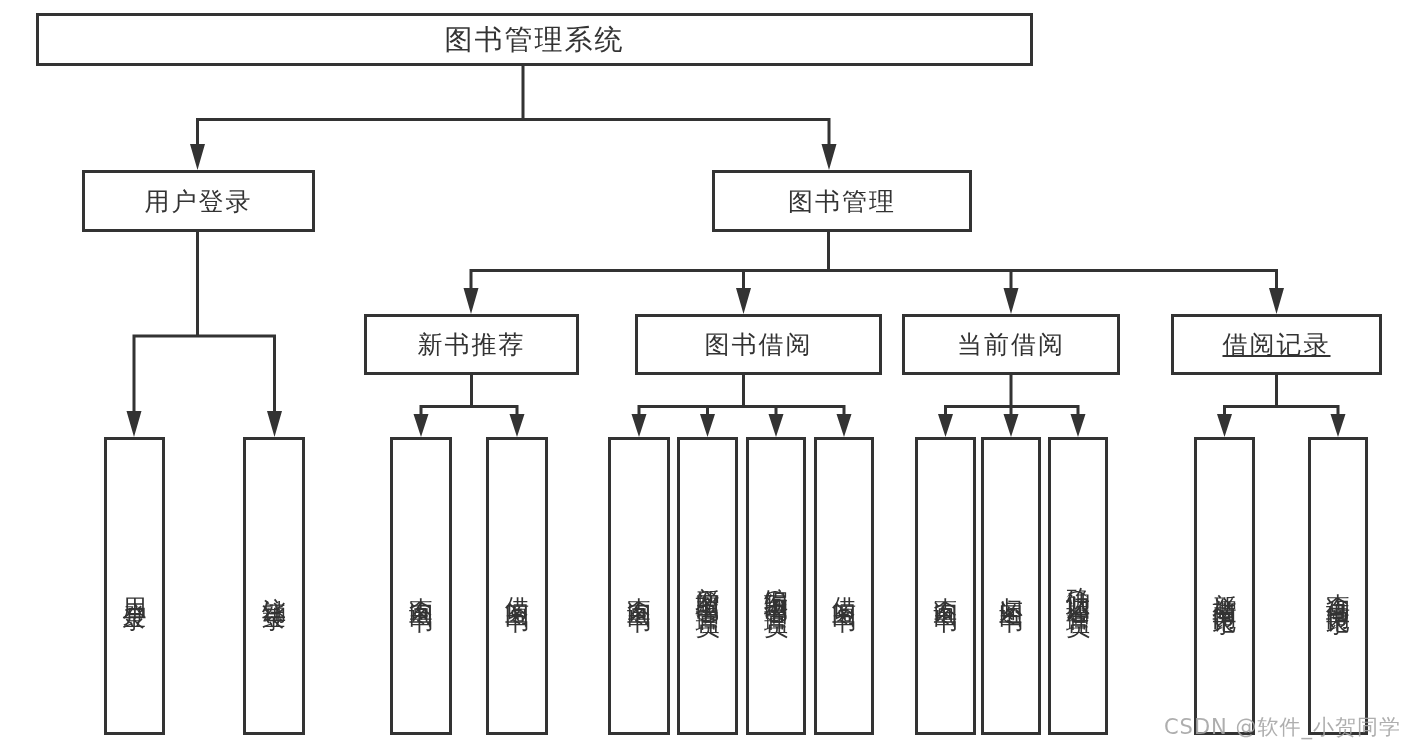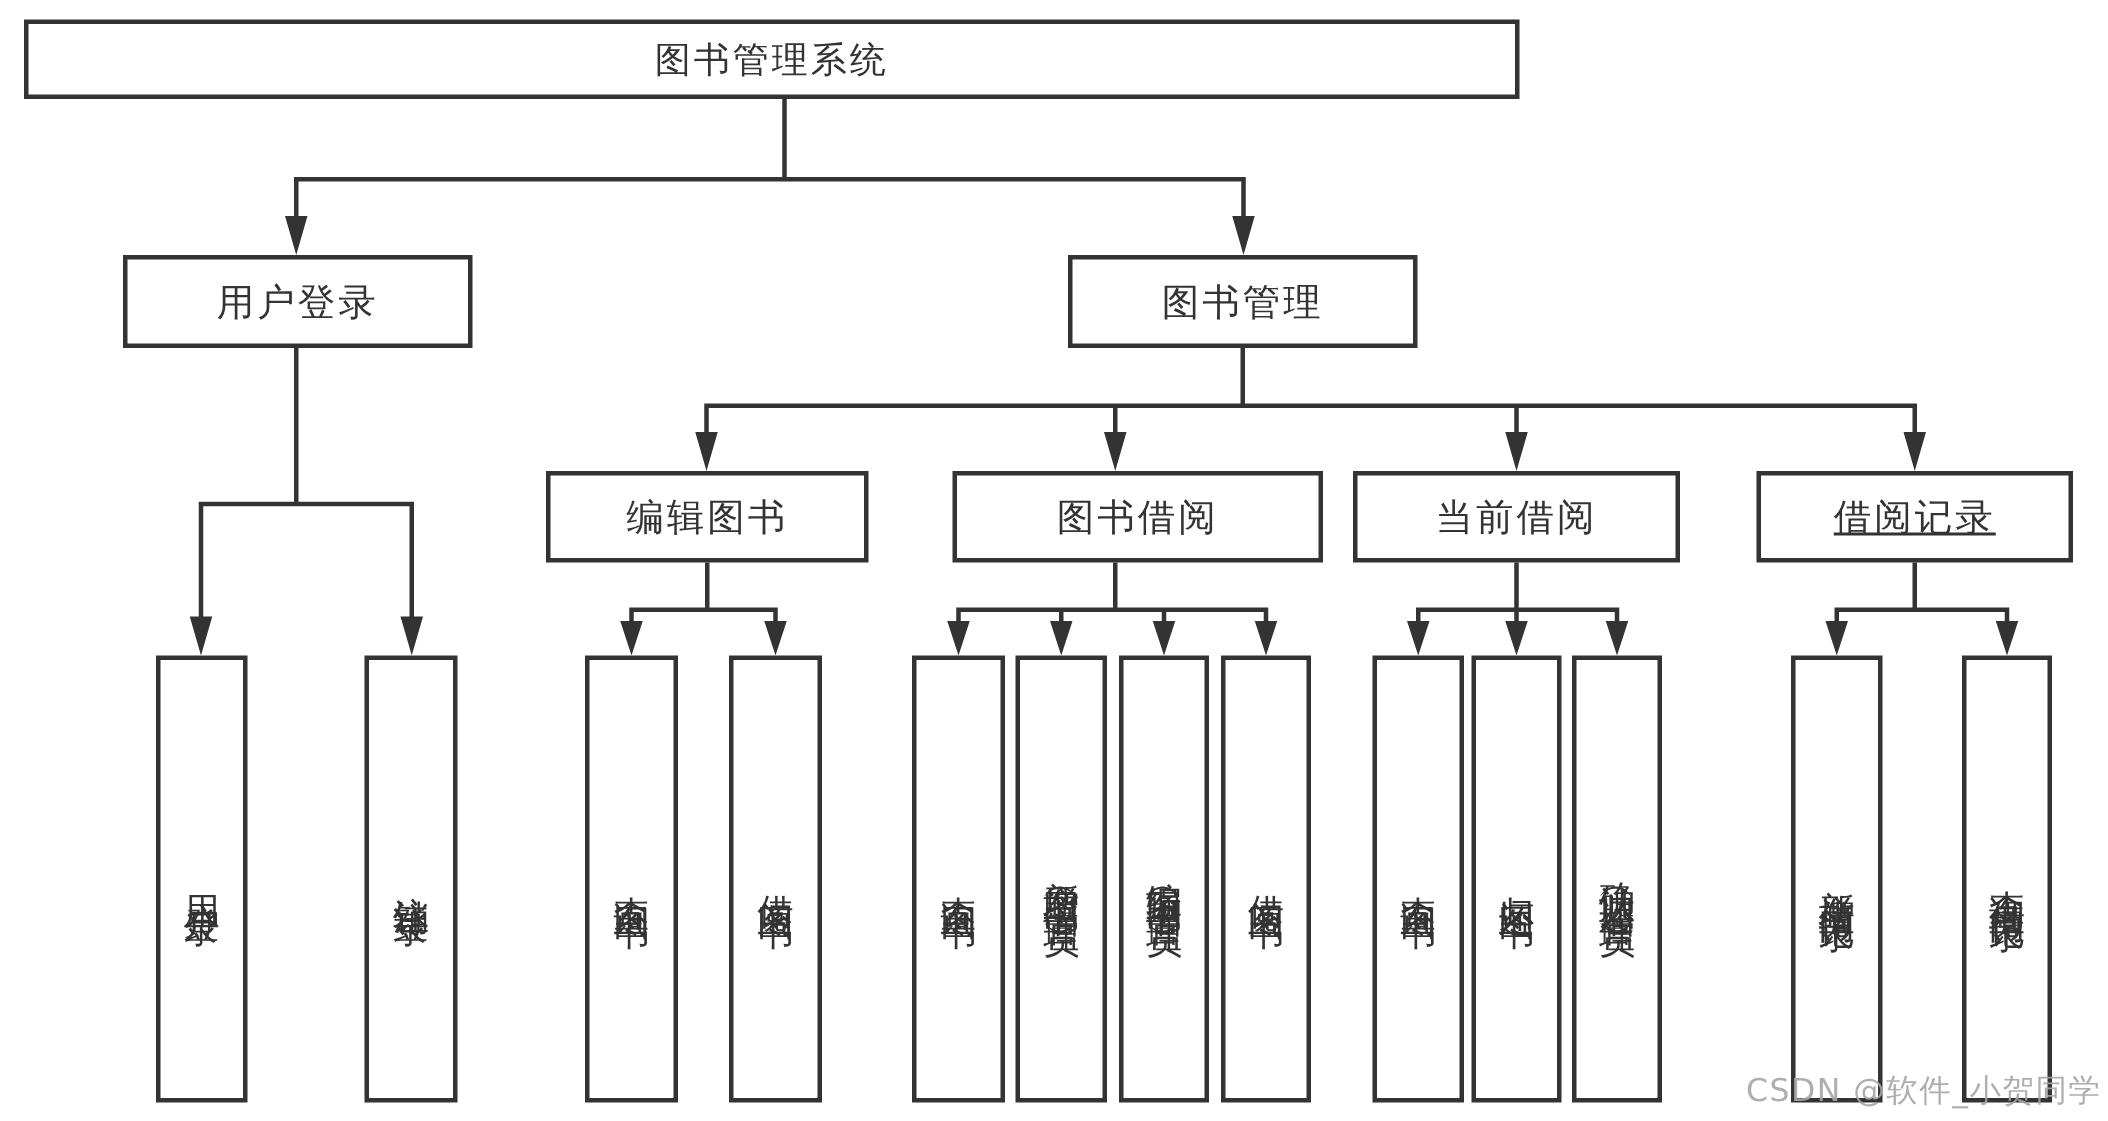--- a/index.html
+++ b/index.html
@@ -11,21 +11,21 @@
   }
   .node{
     position:absolute;box-sizing:border-box;
     border:3px solid var(--line,#333333);
     background:#ffffff;
     display:flex;align-items:center;justify-content:center;
     color:var(--text,#333333);
     letter-spacing:2px;white-space:nowrap;
     z-index:2;
   }
-  .lv-root{left:16px;top:13px;width:997px;height:53px;font-size:24px;}
+  .lv-root{left:36px;top:13px;width:997px;height:53px;font-size:28px;}
   .lv2{top:170px;height:62px;font-size:25px;}
   .lv3{top:314px;height:61px;font-size:25px;}
   .leaf{
     position:absolute;top:437px;height:298px;box-sizing:border-box;
     border:3px solid var(--line,#333333);
     background:#ffffff;
     display:flex;align-items:center;justify-content:center;
     writing-mode:vertical-rl;text-orientation:mixed;
     font-size:24px;letter-spacing:4px;
     color:var(--text,#333333);
@@ -66,23 +66,23 @@
     <path class="ln" d="M1011 373 V408 M944 406.5 H1079.5 M945.5 405 V416 M1011 405 V416 M1078 405 V416"></path>
     <path class="tri" d="M938 414 h15 L945.5 437 Z M1003.5 414 h15 L1011 437 Z M1070.5 414 h15 L1078 437 Z"></path>
 
     <path class="ln" d="M1276.5 373 V408 M1223 406.5 H1339.5 M1224.5 405 V416 M1338 405 V416"></path>
     <path class="tri" d="M1217 414 h15 L1224.5 437 Z M1330.5 414 h15 L1338 437 Z"></path>
   </svg>
 
   <div class="node lv-root">图书管理系统</div>
 
   <div class="node lv2" style="left:82px;width:233px;">用户登录</div>
-  <div class="node lv2" style="left:712px;width:233px;">图书管理</div>
+  <div class="node lv2" style="left:712px;width:260px;">图书管理</div>
 
-  <div class="node lv3" style="left:364px;width:215px;">编辑图书</div>
+  <div class="node lv3" style="left:364px;width:215px;">新书推荐</div>
   <div class="node lv3" style="left:635px;width:247px;">图书借阅</div>
   <div class="node lv3" style="left:902px;width:218px;">当前借阅</div>
   <div class="node lv3" style="left:1171px;width:211px;text-decoration:underline;">借阅记录</div>
 
   <div class="leaf" style="left:104px;width:61px;">用户登录</div>
   <div class="leaf" style="left:243px;width:62px;">注销登录</div>
 
   <div class="leaf" style="left:390px;width:62px;">查询图书</div>
   <div class="leaf" style="left:486px;width:62px;">借阅图书</div>
 

